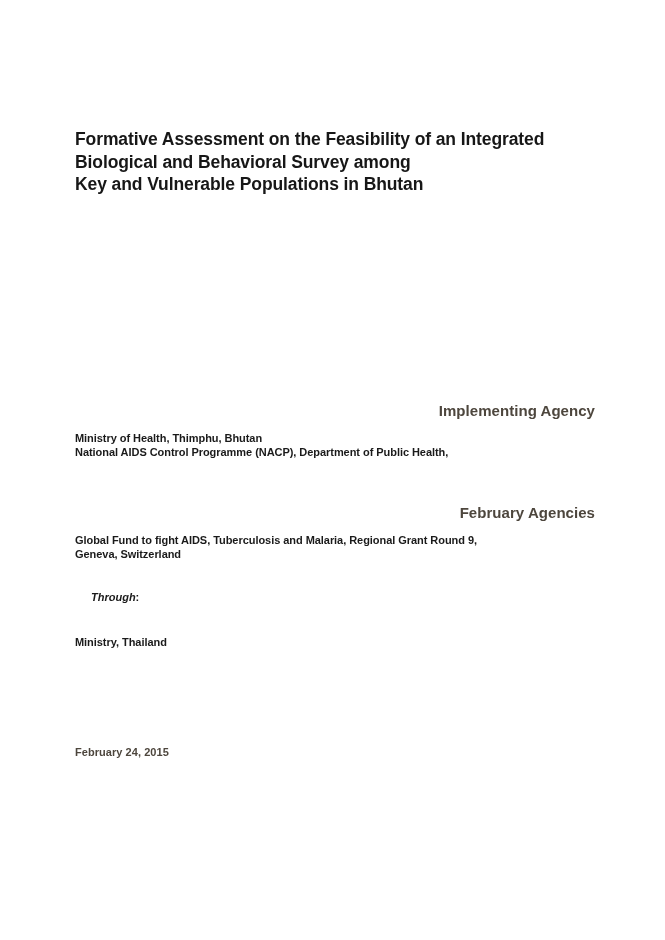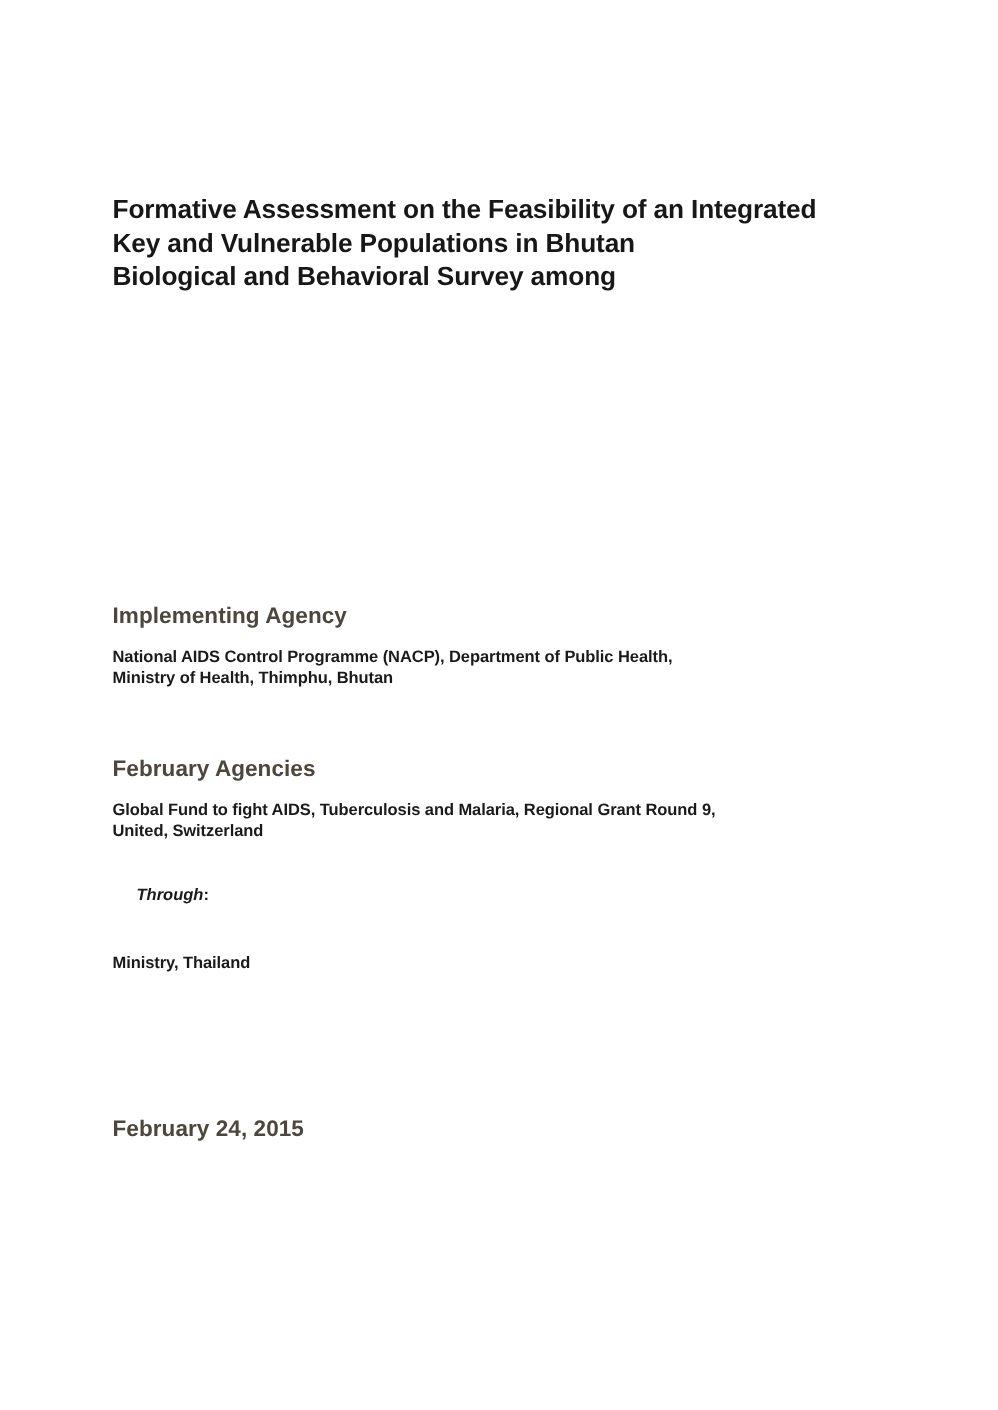--- a/index.html
+++ b/index.html
@@ -55,20 +55,21 @@
   .section-funding      { top: 503px; }
   .section-date         { top: 743px; }
 
   .section-heading {
     margin: 0;
     font-size: 15px;
     line-height: 19px;
     font-weight: bold;
     color: #4d463d;
     letter-spacing: 0.05px;
+    text-align: right;
   }
 
   .section-body {
     margin: 0;
     padding-top: 12px;
     font-size: 11px;
     line-height: 13.6px;
     font-weight: bold;
     color: #1a1a1a;
     letter-spacing: -0.05px;
@@ -92,52 +93,52 @@
   .through-line .through-colon {
     font-style: normal;
   }
 
   .section-body.second-para {
     padding-top: 15px;
   }
 
   .date-line {
     margin: 0;
-    font-size: 15px;
+    font-size: 11px;
     line-height: 19px;
     font-weight: bold;
     color: #4d463d;
     letter-spacing: 0.05px;
   }
 </style>
 </head>
 <body>
 
 <div class="page">
   <div class="content">
 
     <h1 class="doc-title">
       <span class="tline">Formative Assessment on the Feasibility of an Integrated</span>
+      <span class="tline">Biological and Behavioral Survey among</span>
       <span class="tline">Key and Vulnerable Populations in Bhutan</span>
-      <span class="tline">Biological and Behavioral Survey among</span>
     </h1>
 
     <section class="section section-implementing">
       <h2 class="section-heading">Implementing Agency</h2>
       <p class="section-body">
+        <span class="bline">Ministry of Health, Thimphu, Bhutan</span>
         <span class="bline">National AIDS Control Programme (NACP), Department of Public Health,</span>
-        <span class="bline">Ministry of Health, Thimphu, Bhutan</span>
       </p>
     </section>
 
     <section class="section section-funding">
       <h2 class="section-heading">February Agencies</h2>
       <p class="section-body">
         <span class="bline">Global Fund to fight AIDS, Tuberculosis and Malaria, Regional Grant Round 9,</span>
-        <span class="bline">United, Switzerland</span>
+        <span class="bline">Geneva, Switzerland</span>
       </p>
       <p class="through-line"><span class="through-word">Through</span><span class="through-colon">:</span></p>
       <p class="section-body second-para">
         <span class="bline">Ministry, Thailand</span>
       </p>
     </section>
 
     <section class="section section-date">
       <p class="date-line">February 24, 2015</p>
     </section>

